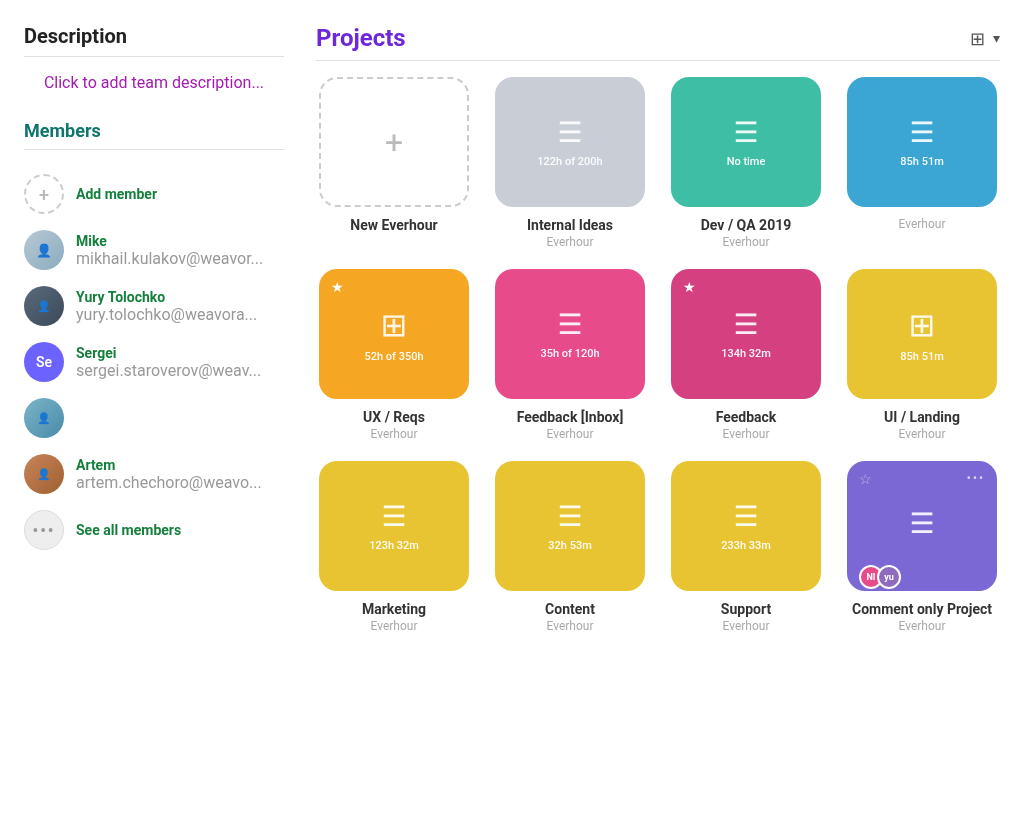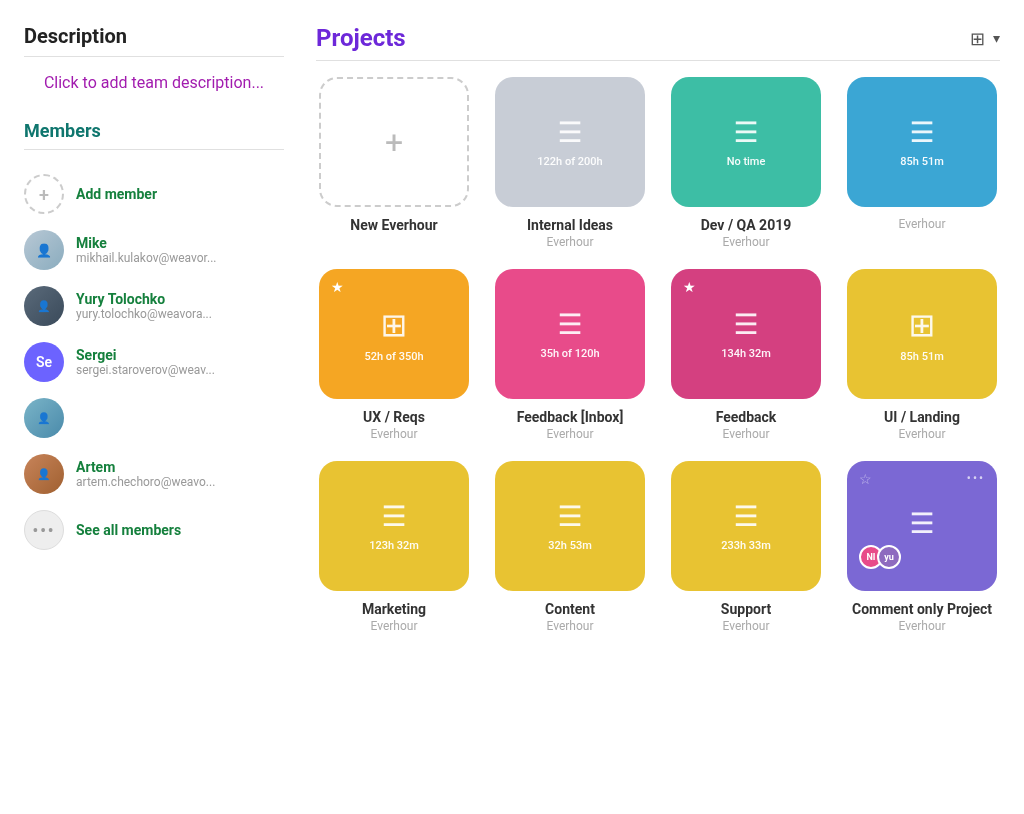--- a/index.html
+++ b/index.html
@@ -83,21 +83,21 @@
     .member-info {
       display: flex;
       flex-direction: column;
     }
     .member-name {
       font-size: 14px;
       font-weight: 700;
       color: #15803d;
     }
     .member-email {
-      font-size: 12px;
+      font-size: 16px;
       color: #999;
     }
     .add-icon {
       font-size: 18px;
       color: #bbb;
     }
     .dots-icon {
       font-size: 16px;
       color: #999;
       letter-spacing: 2px;
@@ -195,21 +195,21 @@
     }
     .star-badge {
       position: absolute;
       top: 10px;
       left: 12px;
       color: #fff;
       font-size: 14px;
     }
     .comment-avatars {
       position: absolute;
-      bottom: 22px;
+      bottom: 2px;
       left: 12px;
       display: flex;
     }
     .mini-avatar {
       width: 24px;
       height: 24px;
       border-radius: 50%;
       border: 2px solid #fff;
       font-size: 9px;
       font-weight: 700;

